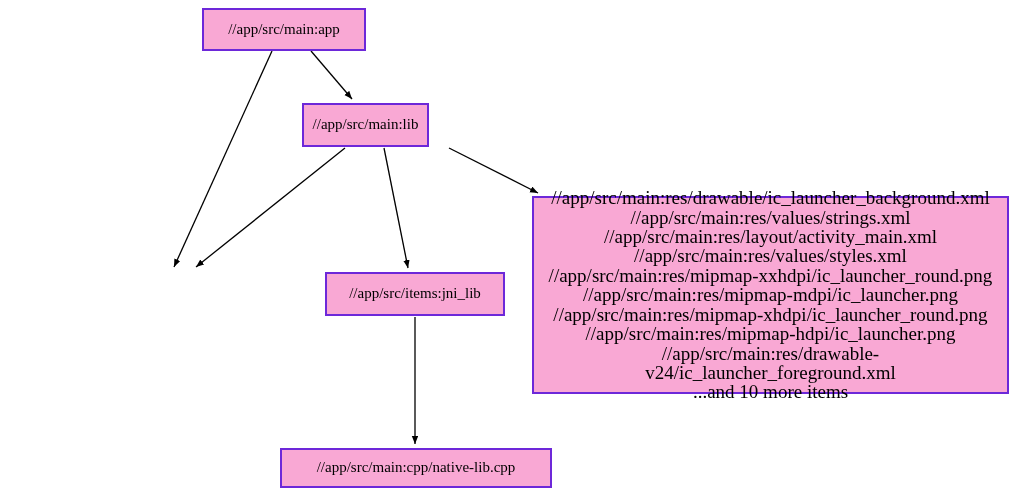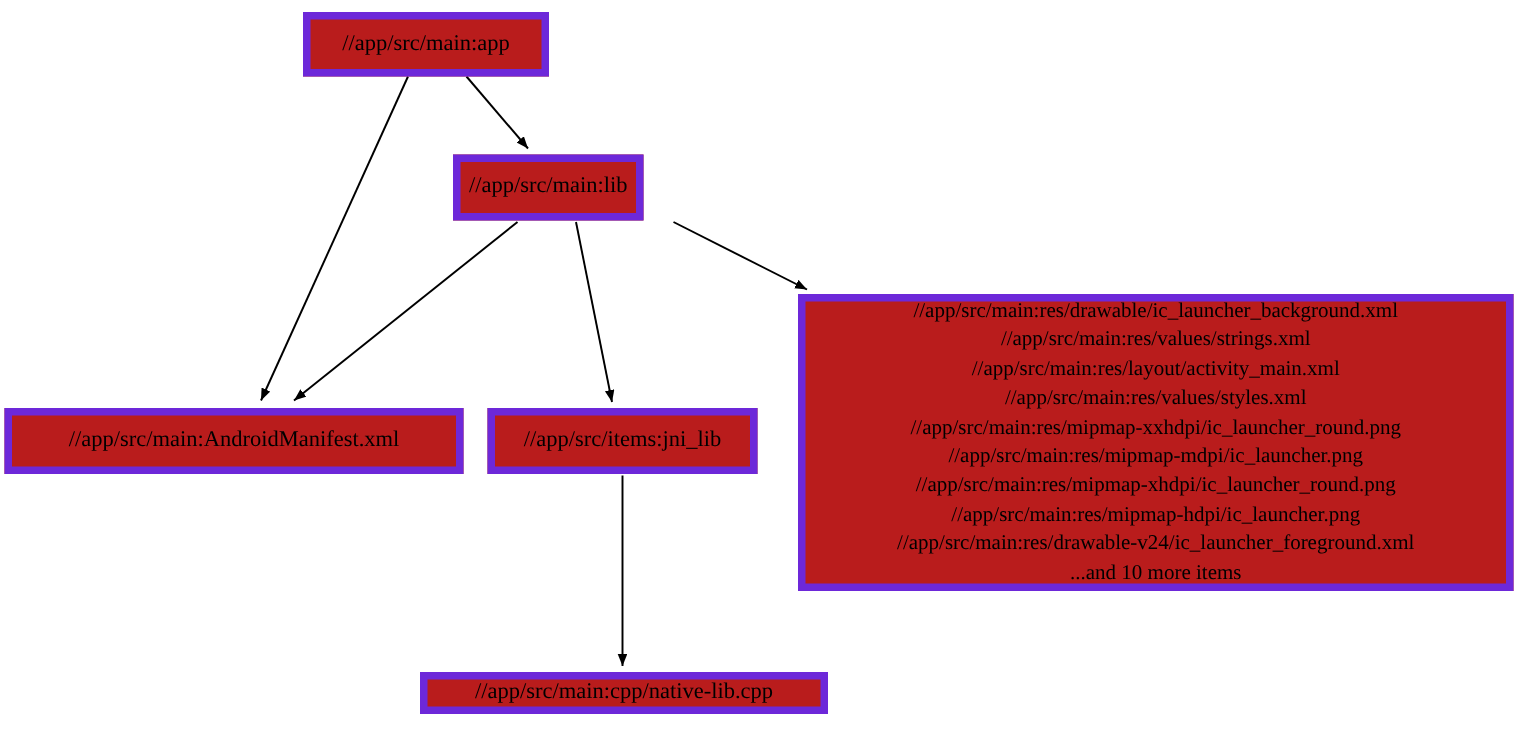--- a/index.html
+++ b/index.html
@@ -27,44 +27,44 @@
     position: absolute;
     left: 0;
     top: 0;
     width: 1018px;
     height: 496px;
     pointer-events: none;
   }
   .node {
     position: absolute;
     box-sizing: border-box;
-    border: 5px solid #6d28d9;
-    background: #b91c1c;
+    border: 2px solid #6d28d9;
+    background: #f9a8d4;
     display: flex;
     align-items: center;
     justify-content: center;
     text-align: center;
     font-size: 15px;
     line-height: 19.5px;
     white-space: nowrap;
   }
   .node-label {
     display: block;
     padding: 0 10px;
   }
   
   #node-app        { left: 202px; top: 8px;   width: 164px; height: 43px; }
   #node-lib        { left: 302px; top: 103px; width: 127px; height: 44px; }
   #node-manifest   { left: 3px;   top: 272px; width: 306px; height: 44px; }
   #node-jni        { left: 325px; top: 272px; width: 180px; height: 44px; }
   #node-res        { left: 532px; top: 196px; width: 477px; height: 198px;
                      white-space: pre-line; align-items: center; }
-  #node-cpp        { left: 280px; top: 448px; width: 272px; height: 28px; }
+  #node-cpp        { left: 280px; top: 448px; width: 272px; height: 40px; }
   #node-res .node-label {
-    font-size: 14px;
+    font-size: 19px;
     line-height: 19.4px;
     padding: 0 6px;
   }
 </style>
 </head>
 <body>
 
 <div id="graph-canvas">
 
   <svg class="edge-layer" width="1018" height="496" viewBox="0 0 1018 496" xmlns="http://www.w3.org/2000/svg">
@@ -88,23 +88,20 @@
   </svg>
 
   <div class="node" id="node-app">
     <span class="node-label">//app/src/main:app</span>
   </div>
 
   <div class="node" id="node-lib">
     <span class="node-label">//app/src/main:lib</span>
   </div>
 
-  <div class="node" id="node-manifest">
-    <span class="node-label">//app/src/main:AndroidManifest.xml</span>
-  </div>
 
   <div class="node" id="node-jni">
     <span class="node-label">//app/src/items:jni_lib</span>
   </div>
 
   <div class="node" id="node-cpp">
     <span class="node-label">//app/src/main:cpp/native-lib.cpp</span>
   </div>
 
   <div class="node" id="node-res">

